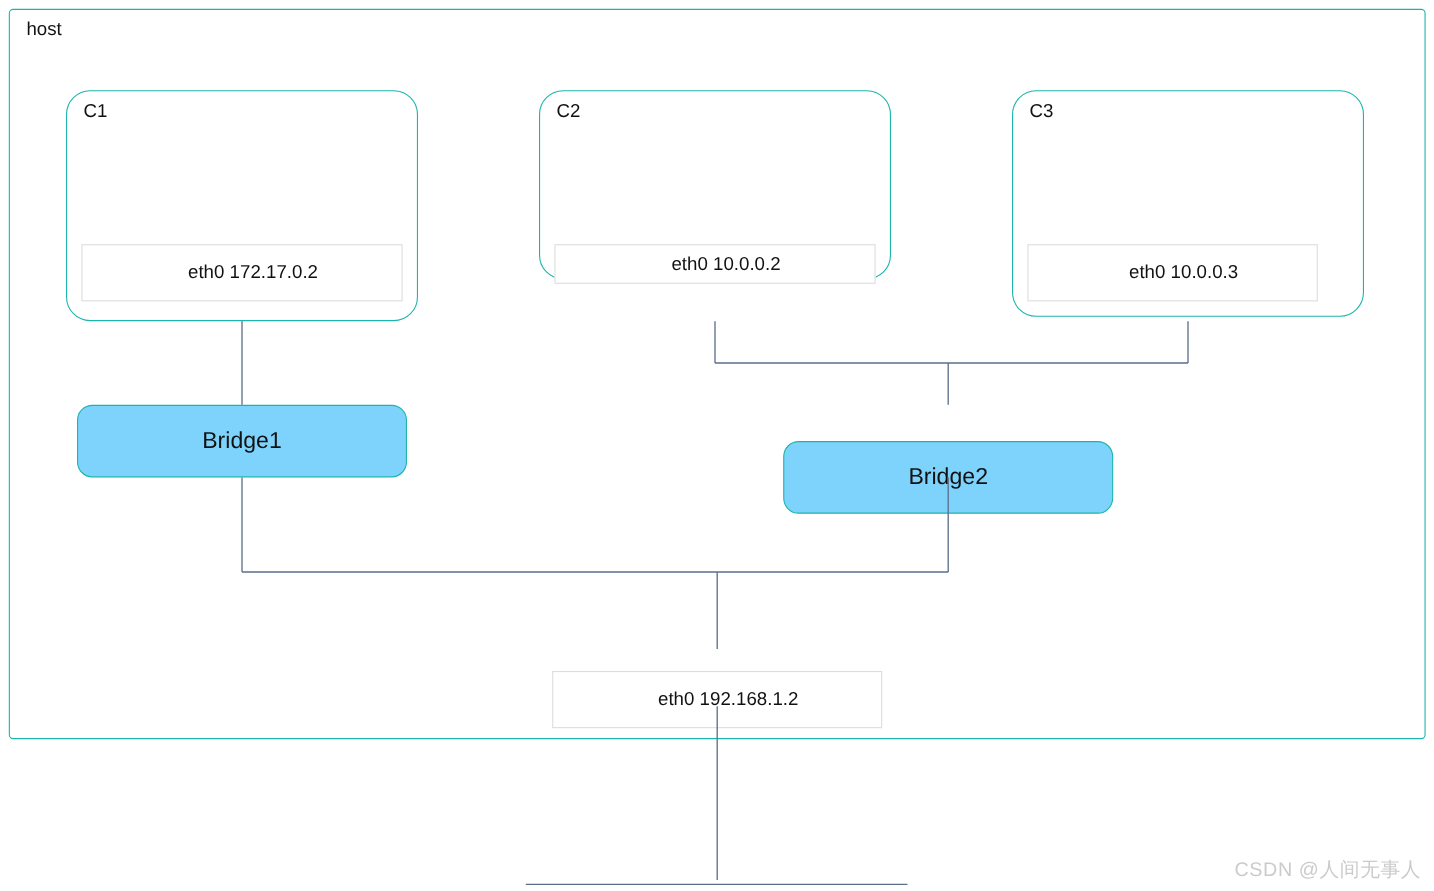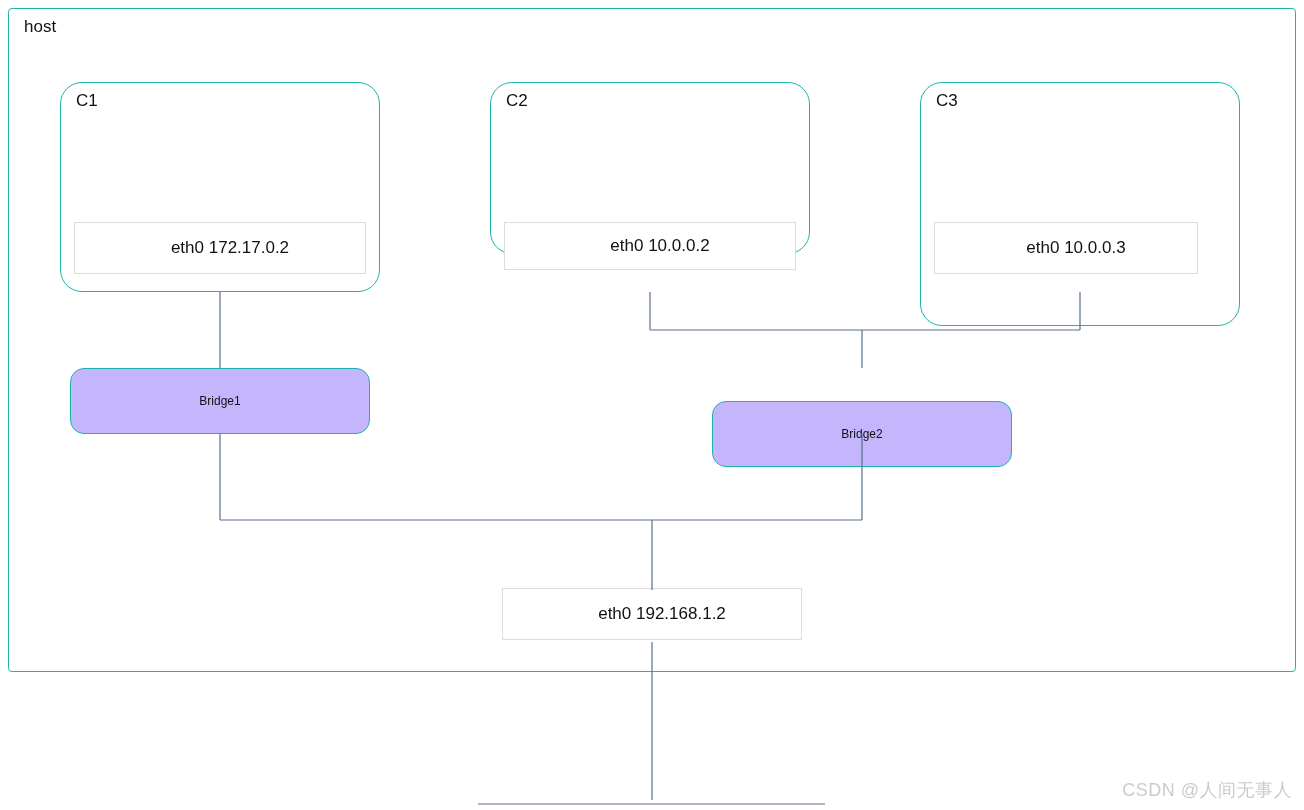--- a/index.html
+++ b/index.html
@@ -49,25 +49,25 @@
       align-items: center;
       justify-content: center;
       font-size: 17px;
       color: #111;
       padding-left: 20px;
     }
     .bridge-box {
       position: absolute;
       border: 1.5px solid #1cb5ac;
       border-radius: 14px;
-      background: #c4b5fd;
+      background: #7dd3fc;
       display: flex;
       align-items: center;
       justify-content: center;
-      font-size: 12px;
+      font-size: 21px;
       color: #111;
     }
     svg.connectors {
       position: absolute;
       left: 0;
       top: 0;
       width: 1304px;
       height: 810px;
       pointer-events: none;
     }
@@ -90,40 +90,40 @@
 <div class="container-box" style="left:60px; top:82px; width:320px; height:210px;">
   <span class="container-label">C1</span>
 </div>
 <div class="eth-box" style="left:74px; top:222px; width:292px; height:52px;">
   <span>eth0 172.17.0.2</span>
 </div>
 
 <div class="container-box" style="left:490px; top:82px; width:320px; height:172px;text-align:center;">
   <span class="container-label">C2</span>
 </div>
-<div class="eth-box" style="left:504px; top:222px; width:292px; height:48px;">
+<div class="eth-box" style="left:504px; top:222px; width:292px; height:36px;">
   <span>eth0 10.0.0.2</span>
 </div>
 
-<div class="container-box" style="left:920px; top:82px; width:320px; height:244px;">
+<div class="container-box" style="left:920px; top:82px; width:320px; height:206px;">
   <span class="container-label">C3</span>
 </div>
 <div class="eth-box" style="left:934px; top:222px; width:264px; height:52px;">
   <span>eth0 10.0.0.3</span>
 </div>
 
 <div class="bridge-box" style="left:70px; top:368px; width:300px; height:66px;">
   <span>Bridge1</span>
 </div>
 
 <div class="bridge-box" style="left:712px; top:368px; width:300px; height:66px;margin-top:33px;">
   <span>Bridge2</span>
 </div>
 
-<div class="eth-box" style="left:502px; top:588px; width:300px; height:52px;">
+<div class="eth-box" style="left:502px; top:610px; width:300px; height:52px;">
   <span>eth0 192.168.1.2</span>
 </div>
 
 <svg class="connectors">
 
   <line x1="220" y1="292" x2="220" y2="368" stroke="#5a6f8a" stroke-width="1.2"></line>
 
   <line x1="650" y1="292" x2="650" y2="330" stroke="#5a6f8a" stroke-width="1.2"></line>
 
   <line x1="1080" y1="292" x2="1080" y2="330" stroke="#5a6f8a" stroke-width="1.2"></line>

